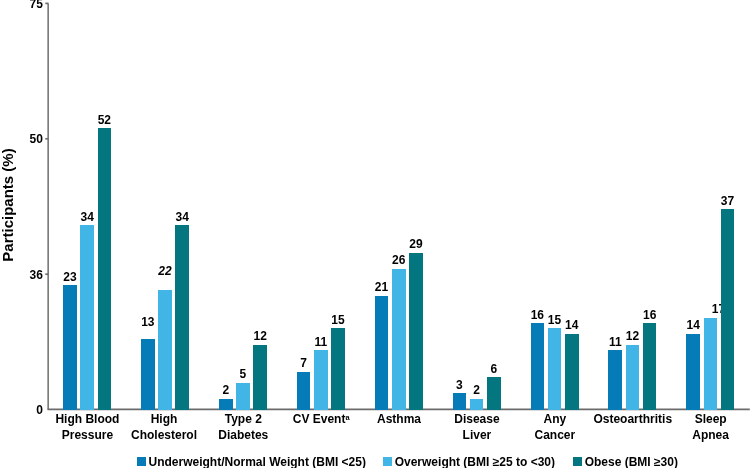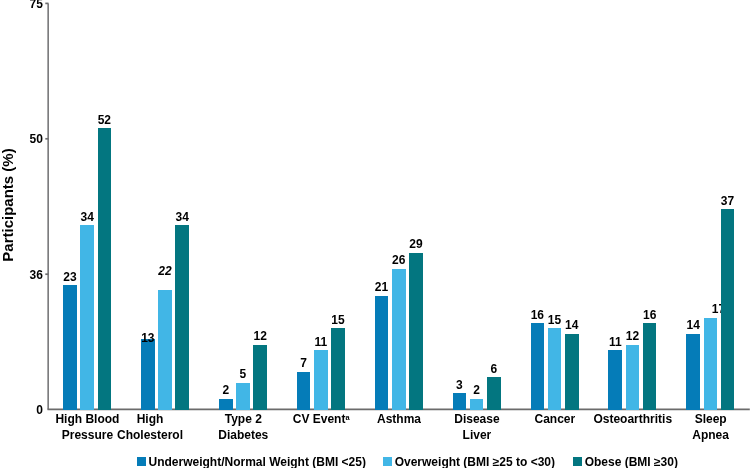--- a/index.html
+++ b/index.html
@@ -68,26 +68,26 @@
       <div class="vlabel" style="left: 55.1px; width: 29.7px; top: 270.632px;">23</div>
       <div class="bar" style="left: 80.3px; width: 13.7px; top: 225.456px; height: 184.144px; background: rgb(65, 182, 230);"></div>
       <div class="vlabel" style="left: 72.3px; width: 29.7px; top: 211.056px;">34</div>
       <div class="bar" style="left: 97.5px; width: 13.7px; top: 127.968px; height: 281.632px; background: rgb(3, 118, 128);"></div>
       <div class="vlabel" style="left: 89.5px; width: 29.7px; top: 113.568px;">52</div>
       <div class="cat" style="left: 37.45px; top: 412.2px;">
         <div><span>High Blood</span></div>
         <div><span>Pressure</span></div>
       </div>
       <div class="bar" style="left: 141px; width: 13.7px; top: 339.192px; height: 70.408px; background: rgb(5, 124, 184);"></div>
-      <div class="vlabel" style="left: 133px; width: 29.7px; top: 332px;">13</div>
+      <div class="vlabel" style="left: 133px; width: 29.7px; top: 316px;">13</div>
       <div class="bar" style="left: 158.2px; width: 13.7px; top: 290.448px; height: 119.152px; background: rgb(65, 182, 230);"></div>
       <div class="vlabel" style="left: 150.2px; width: 29.7px; top: 265px; font-style: italic;">22</div>
       <div class="bar" style="left: 175.4px; width: 13.7px; top: 225.456px; height: 184.144px; background: rgb(3, 118, 128);"></div>
       <div class="vlabel" style="left: 167.4px; width: 29.7px; top: 211.056px;">34</div>
-      <div class="cat" style="left: 100px; top: 412.2px;">
+      <div class="cat" style="left: 114px; top: 412.2px;">
         <div><span>High</span></div>
         <div><span>Cholesterol</span></div>
       </div>
       <div class="bar" style="left: 218.9px; width: 13.7px; top: 398.768px; height: 10.832px; background: rgb(5, 124, 184);"></div>
       <div class="vlabel" style="left: 210.9px; width: 29.7px; top: 384.368px;">2</div>
       <div class="bar" style="left: 236.1px; width: 13.7px; top: 382.52px; height: 27.08px; background: rgb(65, 182, 230);"></div>
       <div class="vlabel" style="left: 228.1px; width: 29.7px; top: 368.12px;">5</div>
       <div class="bar" style="left: 253.3px; width: 13.7px; top: 344.608px; height: 64.992px; background: rgb(3, 118, 128);"></div>
       <div class="vlabel" style="left: 245.3px; width: 29.7px; top: 330.208px;">12</div>
       <div class="cat" style="left: 193.25px; top: 412.2px;">
@@ -122,20 +122,21 @@
         <div><span>Disease</span></div>
         <div><span>Liver</span></div>
       </div>
       <div class="bar" style="left: 530.5px; width: 13.7px; top: 322.944px; height: 86.656px; background: rgb(5, 124, 184);"></div>
       <div class="vlabel" style="left: 522.5px; width: 29.7px; top: 308.544px;">16</div>
       <div class="bar" style="left: 547.7px; width: 13.7px; top: 328.36px; height: 81.24px; background: rgb(65, 182, 230);"></div>
       <div class="vlabel" style="left: 539.7px; width: 29.7px; top: 313.96px;">15</div>
       <div class="bar" style="left: 564.9px; width: 13.7px; top: 333.776px; height: 75.824px; background: rgb(3, 118, 128);"></div>
       <div class="vlabel" style="left: 556.9px; width: 29.7px; top: 319.376px;">14</div>
       <div class="cat" style="left: 504.85px; top: 412.2px;">
+        <div><span>Any</span></div>
         <div><span>Cancer</span></div>
       </div>
       <div class="bar" style="left: 608.4px; width: 13.7px; top: 350.024px; height: 59.576px; background: rgb(5, 124, 184);"></div>
       <div class="vlabel" style="left: 600.4px; width: 29.7px; top: 335.624px;">11</div>
       <div class="bar" style="left: 625.6px; width: 13.7px; top: 344.608px; height: 64.992px; background: rgb(65, 182, 230);"></div>
       <div class="vlabel" style="left: 617.6px; width: 29.7px; top: 330.208px;">12</div>
       <div class="bar" style="left: 642.8px; width: 13.7px; top: 322.944px; height: 86.656px; background: rgb(3, 118, 128);"></div>
       <div class="vlabel" style="left: 634.8px; width: 29.7px; top: 308.544px;">16</div>
       <div class="cat" style="left: 582.75px; top: 412.2px;">
         <div><span>Osteoarthritis</span></div>

